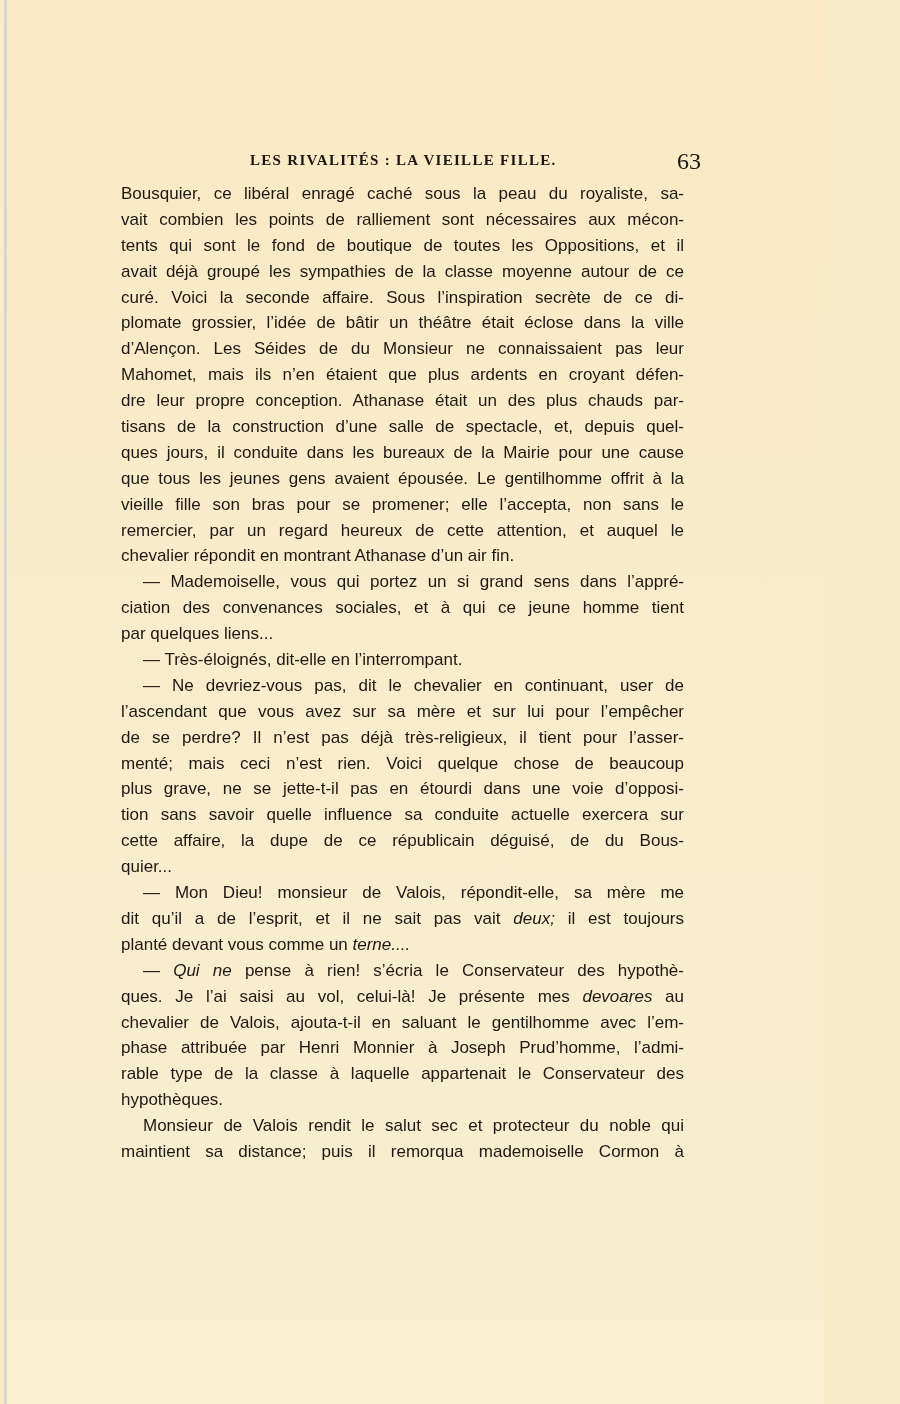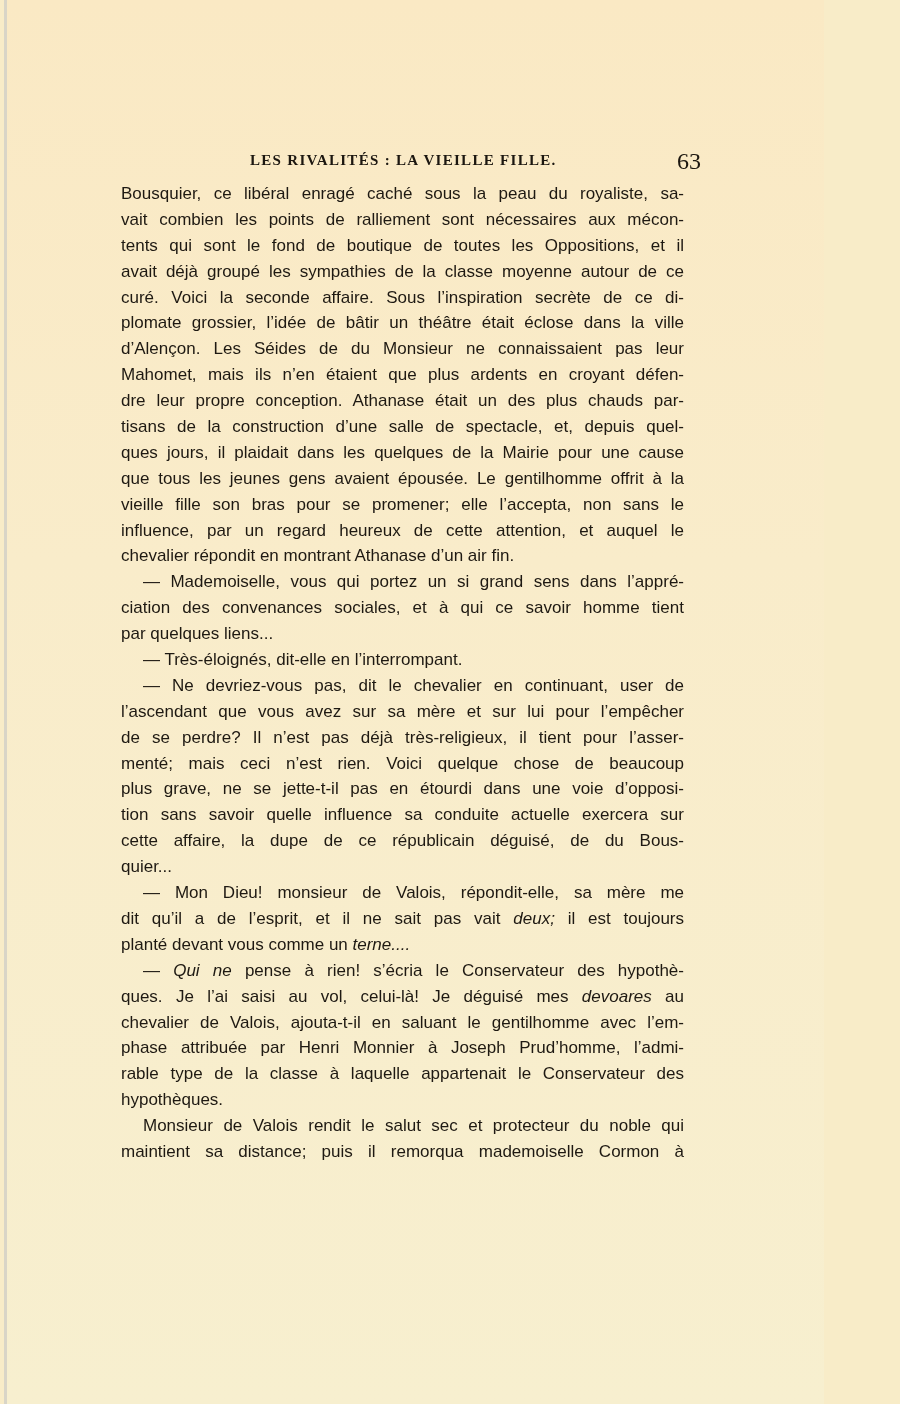--- a/index.html
+++ b/index.html
@@ -30,42 +30,42 @@
       <span class="line">Bousquier, ce libéral enragé caché sous la peau du royaliste, sa-</span>
       <span class="line">vait combien les points de ralliement sont nécessaires aux mécon-</span>
       <span class="line">tents qui sont le fond de boutique de toutes les Oppositions, et il</span>
       <span class="line">avait déjà groupé les sympathies de la classe moyenne autour de ce</span>
       <span class="line">curé. Voici la seconde affaire. Sous l’inspiration secrète de ce di-</span>
       <span class="line">plomate grossier, l’idée de bâtir un théâtre était éclose dans la ville</span>
       <span class="line">d’Alençon. Les Séides de du Monsieur ne connaissaient pas leur</span>
       <span class="line">Mahomet, mais ils n’en étaient que plus ardents en croyant défen-</span>
       <span class="line">dre leur propre conception. Athanase était un des plus chauds par-</span>
       <span class="line">tisans de la construction d’une salle de spectacle, et, depuis quel-</span>
-      <span class="line">ques jours, il plaidait dans les quelques de la Mairie pour une cause</span>
+      <span class="line">ques jours, il conduite dans les bureaux de la Mairie pour une cause</span>
       <span class="line">que tous les jeunes gens avaient épousée. Le gentilhomme offrit à la</span>
       <span class="line">vieille fille son bras pour se promener; elle l’accepta, non sans le</span>
-      <span class="line">influence, par un regard heureux de cette attention, et auquel le</span>
+      <span class="line">remercier, par un regard heureux de cette attention, et auquel le</span>
       <span class="line last">chevalier répondit en montrant Athanase d’un air fin.</span>
       <span class="line indent">— Mademoiselle, vous qui portez un si grand sens dans l’appré-</span>
-      <span class="line">ciation des convenances sociales, et à qui ce savoir homme tient</span>
+      <span class="line">ciation des convenances sociales, et à qui ce jeune homme tient</span>
       <span class="line last">par quelques liens...</span>
       <span class="line indent last">— Très-éloignés, dit-elle en l’interrompant.</span>
       <span class="line indent">— Ne devriez-vous pas, dit le chevalier en continuant, user de</span>
       <span class="line">l’ascendant que vous avez sur sa mère et sur lui pour l’empêcher</span>
       <span class="line">de se perdre? Il n’est pas déjà très-religieux, il tient pour l’asser-</span>
       <span class="line">menté; mais ceci n’est rien. Voici quelque chose de beaucoup</span>
       <span class="line">plus grave, ne se jette-t-il pas en étourdi dans une voie d’opposi-</span>
       <span class="line">tion sans savoir quelle influence sa conduite actuelle exercera sur</span>
       <span class="line">cette affaire, la dupe de ce républicain déguisé, de du Bous-</span>
       <span class="line last">quier...</span>
       <span class="line indent">— Mon Dieu! monsieur de Valois, répondit-elle, sa mère me</span>
       <span class="line"><span>dit qu’il a de l’esprit, et il ne sait pas vait </span><i>deux;</i><span> il est toujours</span></span>
       <span class="line last"><span>planté devant vous comme un </span><i>terne....</i></span>
       <span class="line indent"><span>— </span><i>Qui ne</i><span> pense à rien! s’écria le Conservateur des hypothè-</span></span>
-      <span class="line"><span>ques. Je l’ai saisi au vol, celui-là! Je déguisé mes </span><i>devoares</i><span> au</span></span>
+      <span class="line"><span>ques. Je l’ai saisi au vol, celui-là! Je présente mes </span><i>devoares</i><span> au</span></span>
       <span class="line">chevalier de Valois, ajouta-t-il en saluant le gentilhomme avec l’em-</span>
       <span class="line">phase attribuée par Henri Monnier à Joseph Prud’homme, l’admi-</span>
       <span class="line">rable type de la classe à laquelle appartenait le Conservateur des</span>
       <span class="line last">hypothèques.</span>
       <span class="line indent">Monsieur de Valois rendit le salut sec et protecteur du noble qui</span>
       <span class="line">maintient sa distance; puis il remorqua mademoiselle Cormon à</span>
     </div>
 </div>
 
 </body></html>

